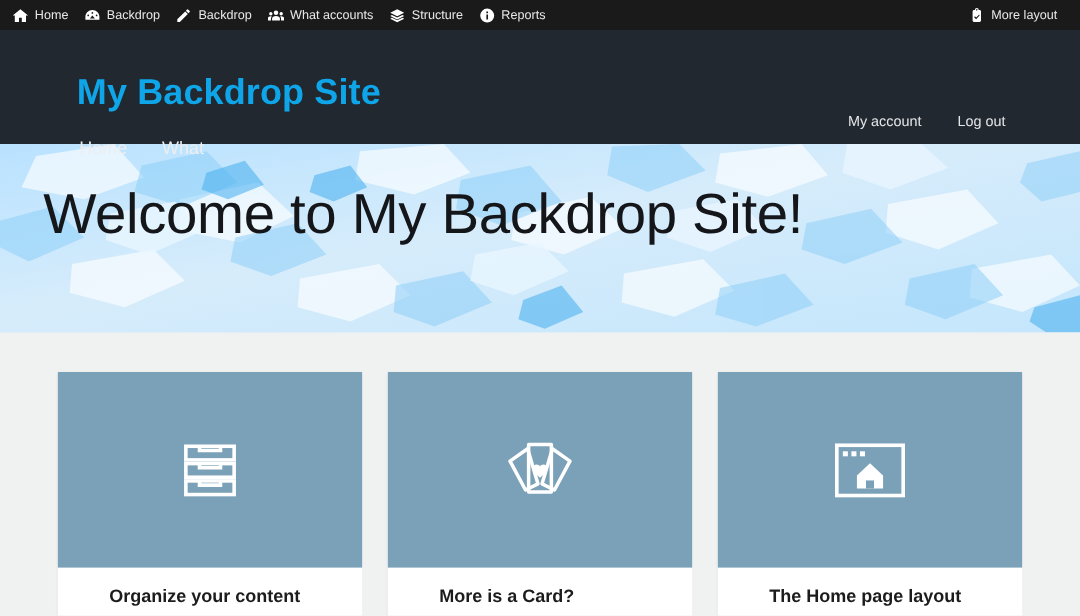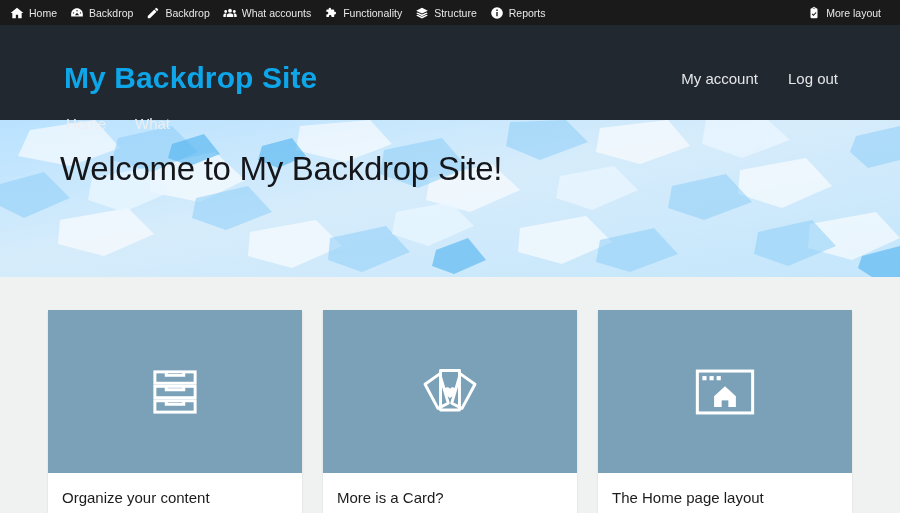--- a/index.html
+++ b/index.html
@@ -67,23 +67,24 @@
   }
   .user-links {
     position: absolute;
     right: 62px;
     top: 45px;
     display: flex;
     gap: 30px;
   }
   .user-links a {
     color: #e4e6e8;
-    font-size: 15px;
+    font-size: 12px;
     text-decoration: none;
     cursor: pointer;
+    margin-top: 24px;
   }
   .main-nav {
     position: absolute;
     left: 64px;
     top: 86px;
     display: flex;
     gap: 25px;
   }
   .main-nav a {
     color: #eceef0;
@@ -97,23 +98,23 @@
   .hero {
     height: 157px;
     position: relative;
     overflow: hidden;
     background: #cfeaff;
   }
   .hero-bg { position: absolute; inset: 0; }
   .hero-bg svg { width: 100%; height: 100%; display: block; }
   .hero-title {
     position: absolute;
-    left: 60px;
+    left: 36px;
     top: 30px;
-    font-size: 33px;
+    font-size: 47px;
     font-weight: 400;
     color: #14161a;
     letter-spacing: -.3px;
     white-space: nowrap;
   }
 
   
   .cards-region {
     background: #f0f1f1;
     padding: 33px 0 0 0;
@@ -135,23 +136,24 @@
     height: 163px;
     background: #7ba1b8;
     display: flex;
     align-items: center;
     justify-content: center;
   }
   .card-image svg { display: block; }
   .card-body { padding: 16px 14px 14px 14px; }
   .card-title {
     font-size: 15px;
-    font-weight: normal;
+    font-weight: bold;
     color: #1c1c1c;
     line-height: 1.25;
+    margin-left: 29px;
   }
 </style>
 </head>
 <body>
 
 <div class="admin-toolbar">
   <div class="toolbar-group">
 
     <div class="toolbar-item">
       <span class="ticon">
@@ -186,28 +188,20 @@
             <circle cx="12" cy="8" r="3.2"></circle>
             <circle cx="4.6" cy="9.4" r="2.4"></circle>
             <circle cx="19.4" cy="9.4" r="2.4"></circle>
             <path d="M12 12.5c-3.3 0-5.6 1.7-5.6 3.6V19h11.2v-2.9c0-1.9-2.3-3.6-5.6-3.6zM4.6 13c-2.3 0-4 1.2-4 2.6V19h4.2v-3c0-1.1.5-2.1 1.3-2.8A7.6 7.6 0 004.6 13zm14.8 0c-.5 0-1 .05-1.5.16.8.7 1.3 1.7 1.3 2.84v3h4.2v-3.4c0-1.4-1.7-2.6-4-2.6z"></path>
           </svg>
       </span>
       <span>What accounts</span>
     </div>
 
 
-    <div class="toolbar-item">
-      <span class="ticon">
-        <svg viewBox="0 0 24 24" fill="#ffffff">
-            <path d="M10 3a2 2 0 00-2 2v1H5.5A1.5 1.5 0 004 7.5V10h1.2a2.2 2.2 0 110 4.4H4V18a1 1 0 001 1h3.4v-1.3a2.2 2.2 0 114.4 0V19h3.7a1 1 0 001-1v-3.6h1a2.2 2.2 0 100-4.4h-1V7.5A1.5 1.5 0 0016 6h-4V5a2 2 0 00-2-2z"></path>
-          </svg>
-      </span>
-      <span>Functionality</span>
-    </div>
 
     <div class="toolbar-item">
       <span class="ticon">
         <svg viewBox="0 0 24 24" fill="#ffffff">
             <path d="M12 3L2 8l10 5 10-5-10-5zm-7.6 8.2L2 12.4l10 5 10-5-2.4-1.2L12 14.6 4.4 11.2zm0 4L2 16.4l10 5 10-5-2.4-1.2L12 18.6 4.4 15.2z"></path>
           </svg>
       </span>
       <span>Structure</span>
     </div>
 

